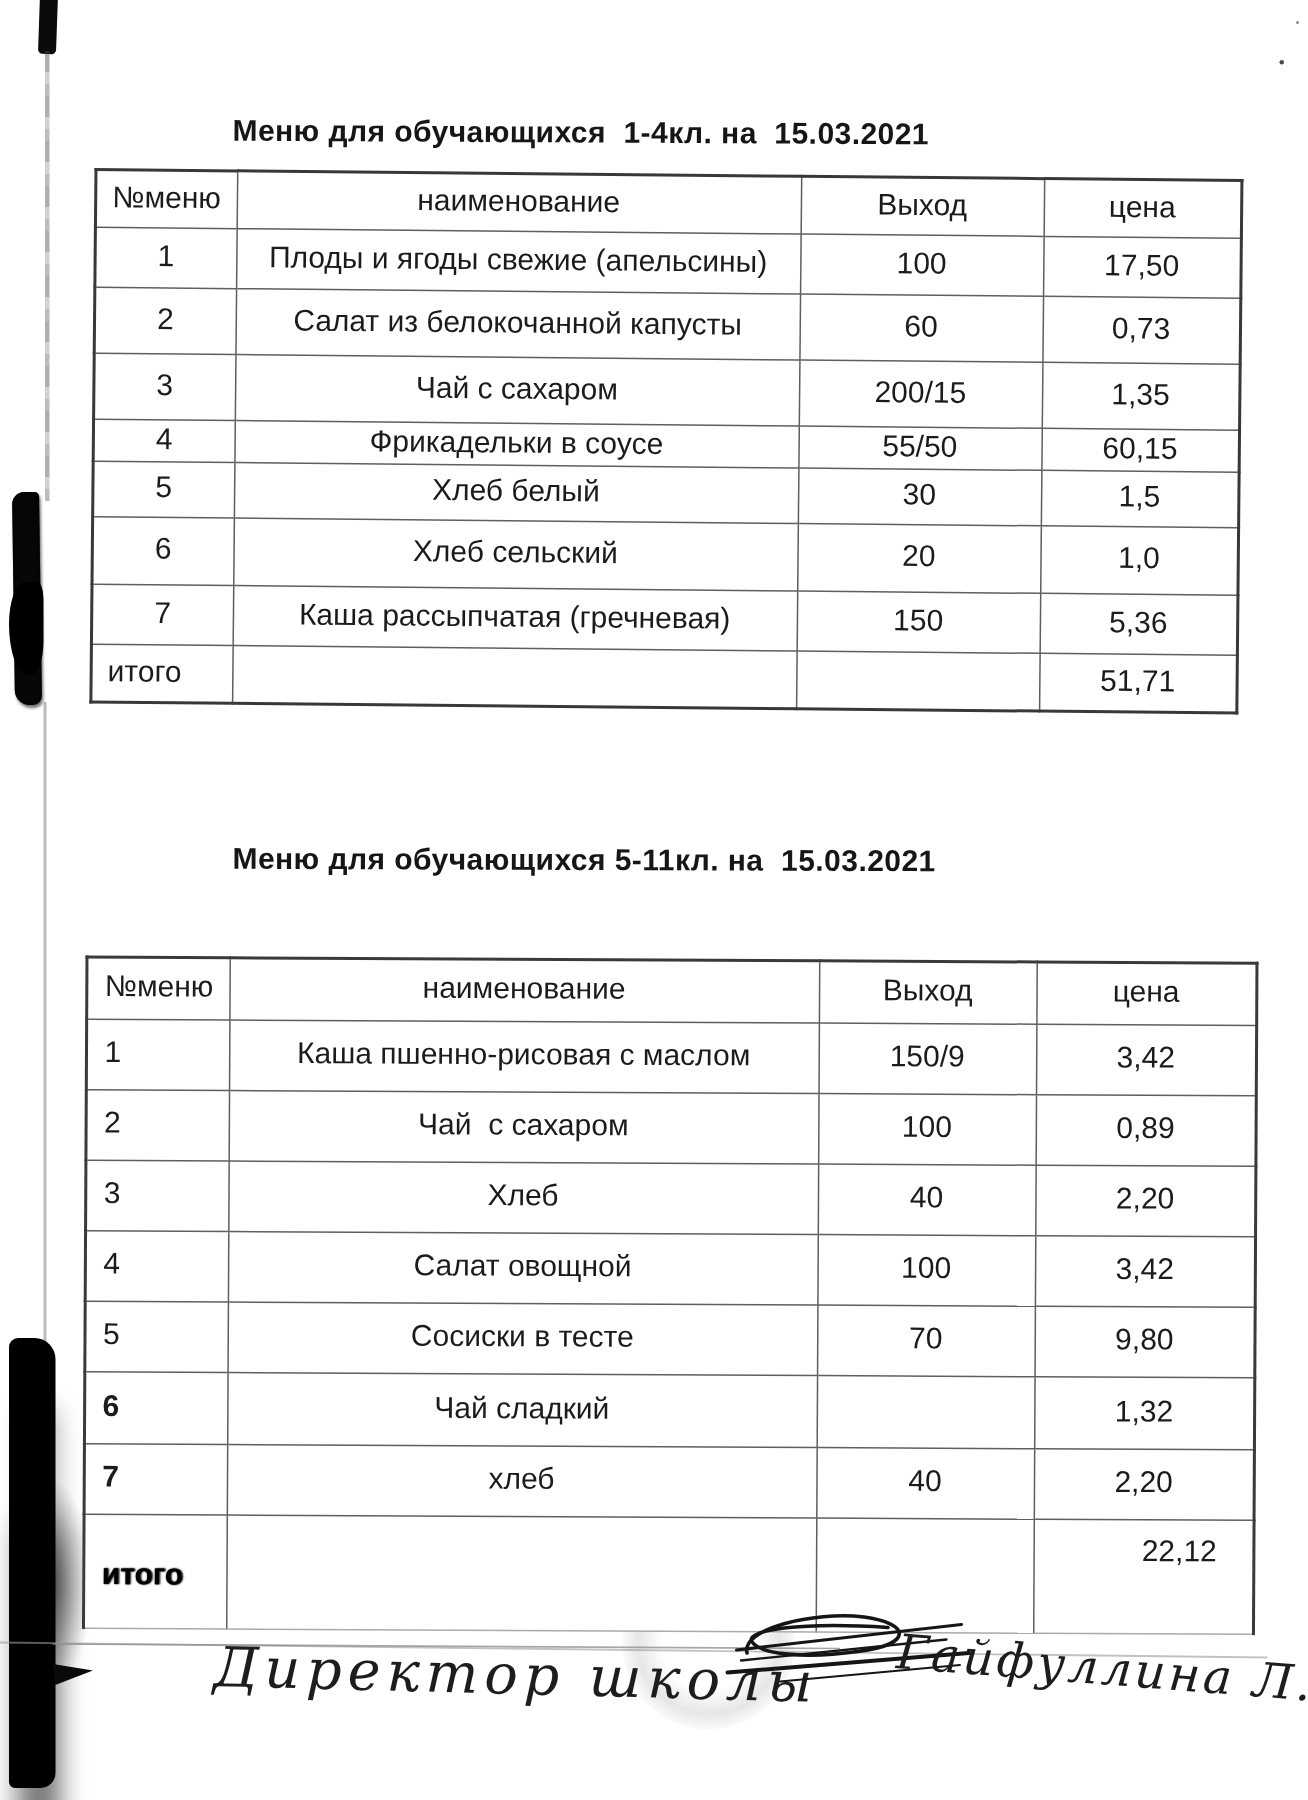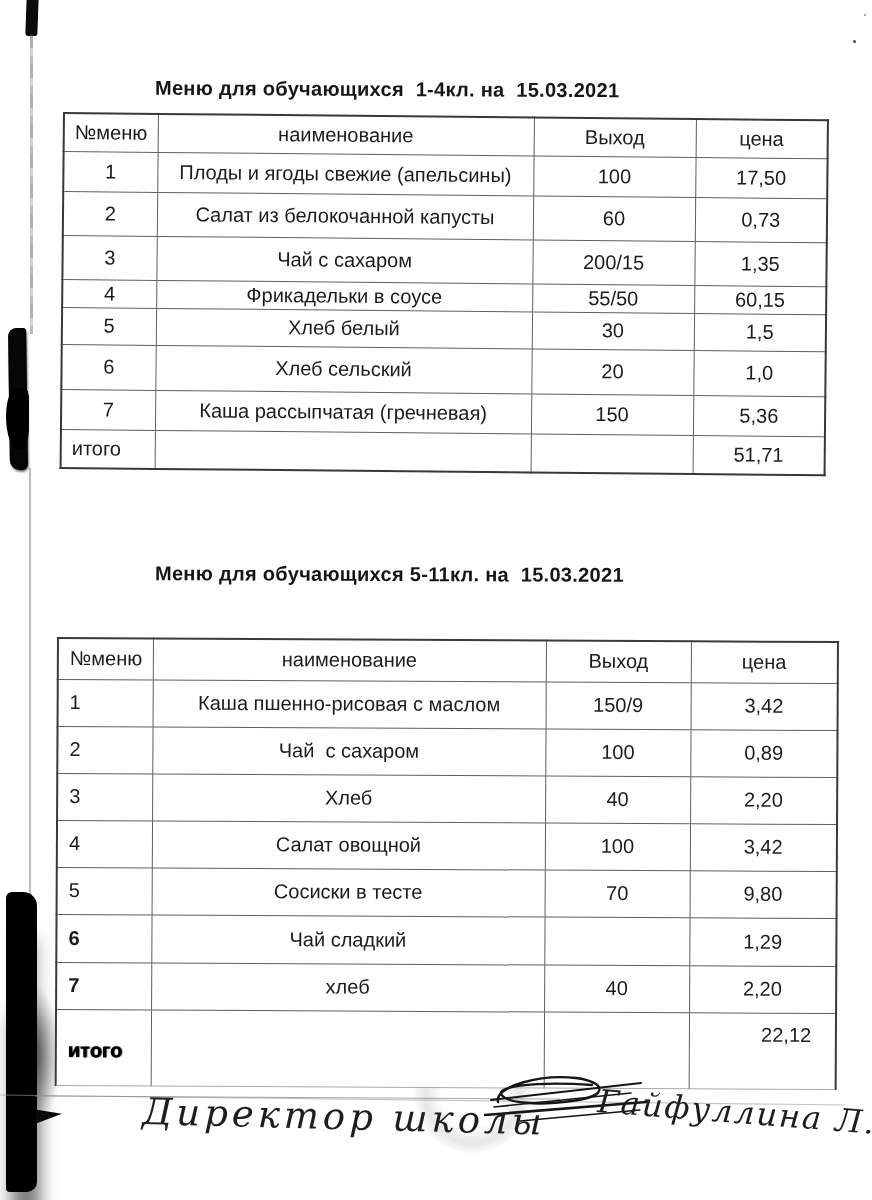--- a/index.html
+++ b/index.html
@@ -229,21 +229,21 @@
       <tr>
         <td>5</td>
         <td>Сосиски в тесте</td>
         <td>70</td>
         <td>9,80</td>
       </tr>
       <tr>
         <td>6</td>
         <td>Чай сладкий</td>
         <td></td>
-        <td>1,29</td>
+        <td>1,32</td>
       </tr>
       <tr>
         <td>7</td>
         <td>хлеб</td>
         <td>40</td>
         <td>2,20</td>
       </tr>
       <tr>
         <td>итого</td>
         <td></td>

